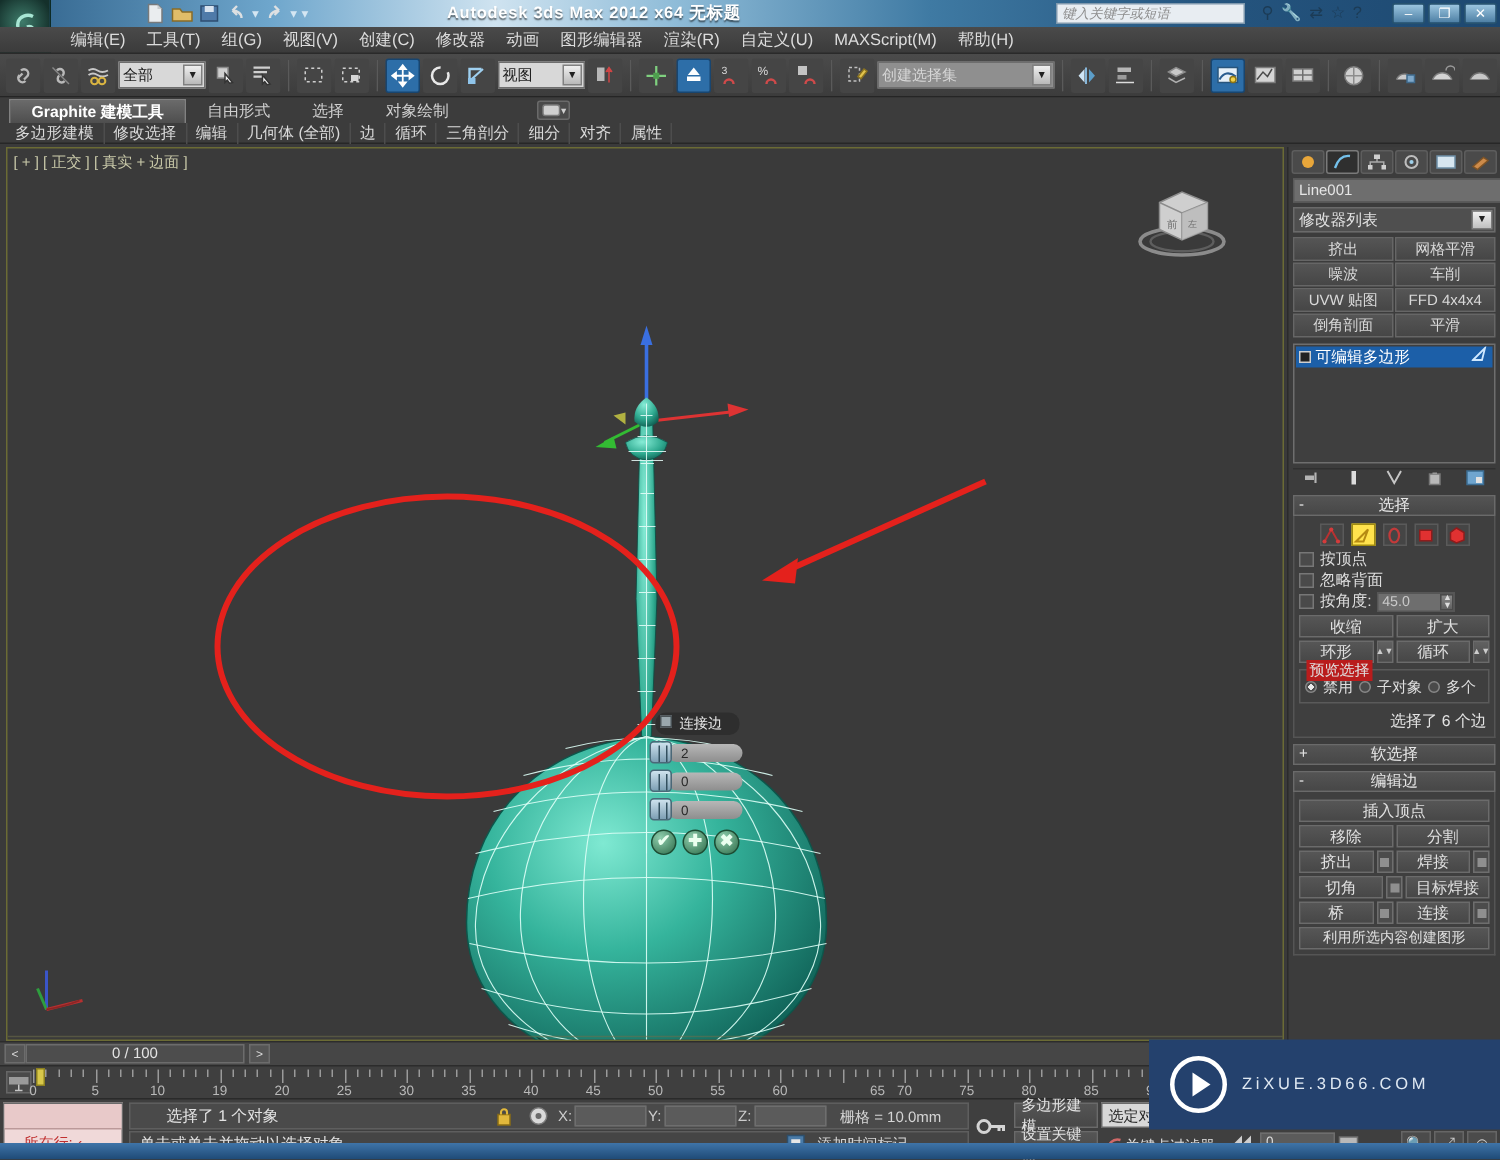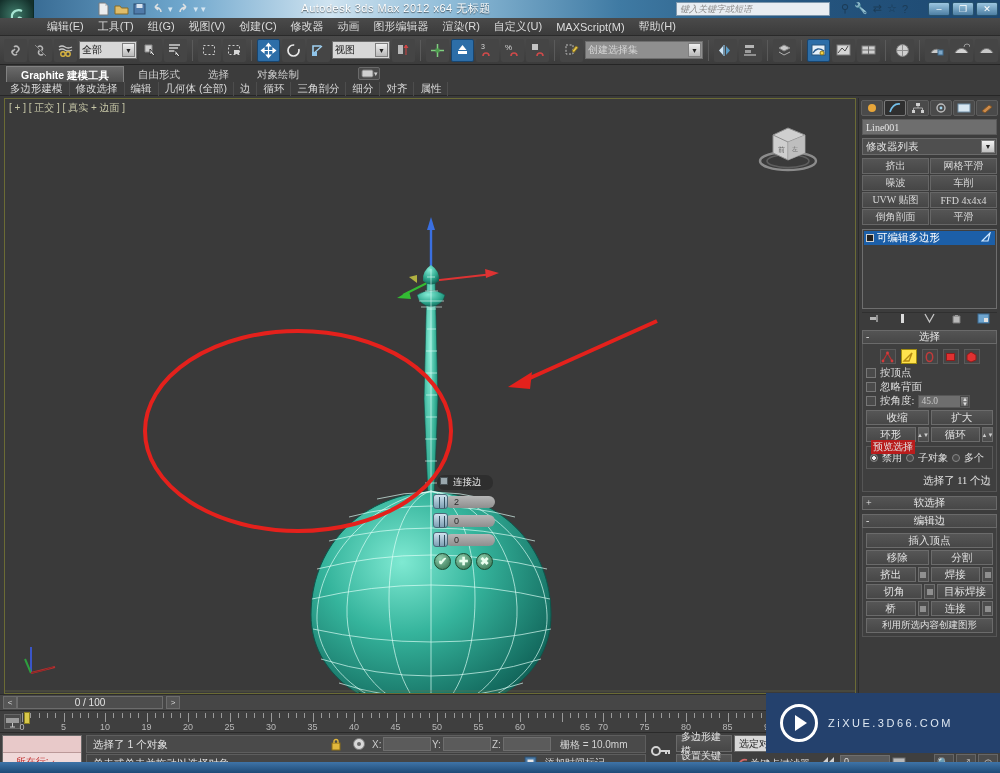--- a/index.html
+++ b/index.html
@@ -22,33 +22,33 @@
     position:absolute; left:0; top:0; width:34px; height:36px;
     background:radial-gradient(circle at 45% 40%, #3f7c6b, #14302b 70%);
     border-right:1px solid #0d2b25;
     display:flex; align-items:center; justify-content:center;
     color:#bfeee0; font-size:17px; font-weight:bold;
   }
   .qat{ position:absolute; left:36px; top:0px; height:18px; display:flex; align-items:center; gap:3px; padding-left:60px;}
   .qat .qi{ width:15px; height:14px; display:inline-block; position:relative; opacity:.95;}
   .title-text{
     position:absolute; left:0; top:1px; width:792px; text-align:center;
-    font-size:11px; color:#ffffff; font-weight:normal; letter-spacing:.5px;
+    font-size:11px; color:#ffffff; font-weight:bold; letter-spacing:.5px;
     text-shadow:0 1px 1px rgba(0,0,0,.55);
     pointer-events:none;
   }
   .win-btns{ position:absolute; right:2px; top:2px; display:flex; gap:2px;}
   .win-btns div{
     width:22px;height:14px;
     background:linear-gradient(to bottom,#9cc6e0,#4d7fa4);
     border:1px solid #27536f; border-radius:2px;
     color:#fff; font-size:9px; text-align:center; line-height:12px;
   }
   .searchbox{
-    position:absolute; right:170px; top:2px; width:154px; height:14px;
+    position:absolute; right:170px; top:2px; width:126px; height:14px;
     background:#e8edf2; border:1px solid #7f98ad;
     font-size:9px; color:#8d8d8d; font-style:italic;
     padding:1px 3px; line-height:11px;
   }
   .hdr-icons{ position:absolute; right:92px; top:2px; display:flex; gap:5px; align-items:center;}
   .hdr-icons span{ font-size:11px; color:#1c3b55;}
 
   
   .menubar{
     position:absolute; left:0; top:18px; width:1000px; height:18px;
@@ -140,21 +140,21 @@
     border:1px solid #1d4b32; color:#eaffef; font-size:11px;
     text-align:center; line-height:15px; font-weight:bold;
   }
 
   
   .annot{ position:absolute; left:0; top:0; width:852px;height:596px; pointer-events:none; z-index:25;}
 
   
   .cmdpanel{
     position:absolute; left:858px; top:98px; width:142px; height:628px;
-    background:#3c3c3c; border-left:1px solid #2b2b2b; overflow:hidden;font-family:Liberation Serif, serif;
+    background:#3c3c3c; border-left:1px solid #2b2b2b; overflow:hidden;
   }
   .cp-tabs{ display:flex; height:18px; align-items:center; gap:1px; padding:2px 2px 0 2px;}
   .cp-tab{ width:22px;height:16px; background:#4a4a4a; border:1px solid #5d5d5d;
     display:flex;align-items:center;justify-content:center; border-radius:2px;}
   .cp-tab.act{ background:#2f2f2f; border-color:#7a7a7a;}
   .cp-name{ display:flex; margin:3px 3px 0 3px; }
   .cp-name input{
     flex:1; height:16px; background:#6e6e6e; border:1px solid #5a5a5a;
     color:#e6e6e6; font-size:10px; padding:0 3px; font-family:inherit;
   }
@@ -256,21 +256,21 @@
   .mxbox{
     position:absolute; left:2px; top:2px; width:80px; height:37px;
     background:#f0d9d9; border:1px solid #6a6a6a;
   }
   .mxbox .l1{ height:16px; background:#e8c9c9;}
   .mxbox .l2{ height:19px; font-size:10px; color:#c03030; display:flex;
     align-items:center; gap:3px; padding-left:3px; border-top:1px solid #b99; }
   .stat-line1{
     position:absolute; left:86px; top:2px; width:560px; height:18px;
     background:#4a4a4a; border:1px solid #5e5e5e; font-size:10.5px;
-    color:#e3e3e3; line-height:16px; padding-left:6px;
+    color:#e3e3e3; line-height:16px; padding-left:24px;
   }
   .stat-line2{
     position:absolute; left:86px; top:21px; width:560px; height:18px;
     background:#454545; border:1px solid #5e5e5e; font-size:10.5px;
     color:#e3e3e3; line-height:16px; padding-left:6px;
   }
   .coord{ position:absolute; top:4px; display:flex; align-items:center; gap:2px;
     font-size:10px;color:#ccc;}
   .coordf{ width:48px;height:14px;background:#5b5b5b;border:1px solid #6e6e6e;}
   .gridinfo{ position:absolute; left:560px; top:5px; font-size:10px; color:#d5d5d5;}
@@ -916,21 +916,21 @@
           <div class="radios">
             <span class="rad on"></span>
             <span>禁用</span>
             <span class="rad"></span>
             <span>子对象</span>
             <span class="rad"></span>
             <span>多个</span>
           </div>
         </div>
 
-        <div class="selinfo">选择了 11 个边</div>
+        <div class="selinfo">选择了 6 个边</div>
       </div>
     </div>
 
     <div class="roll">
       <div class="roll-hdr">
         <span class="pm">+</span>
         <span>软选择</span>
       </div>
     </div>
 

